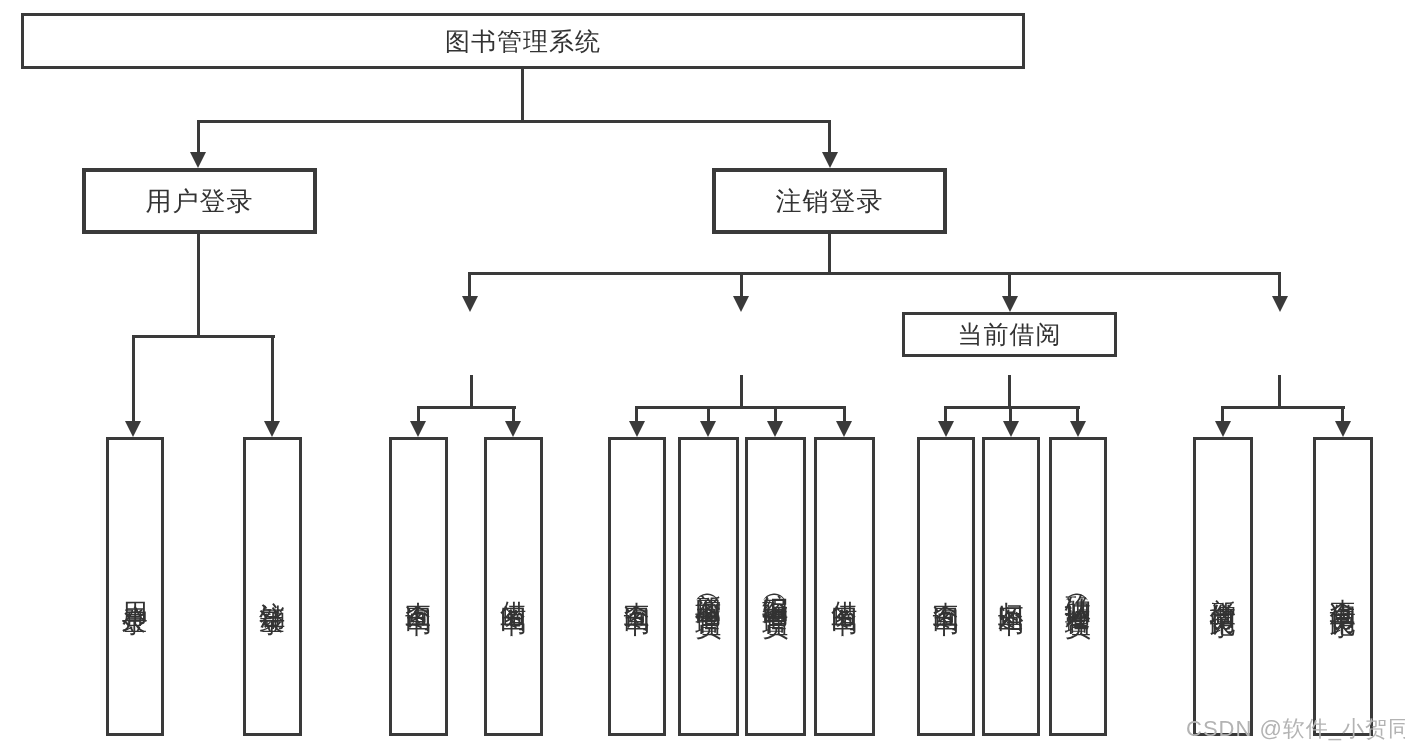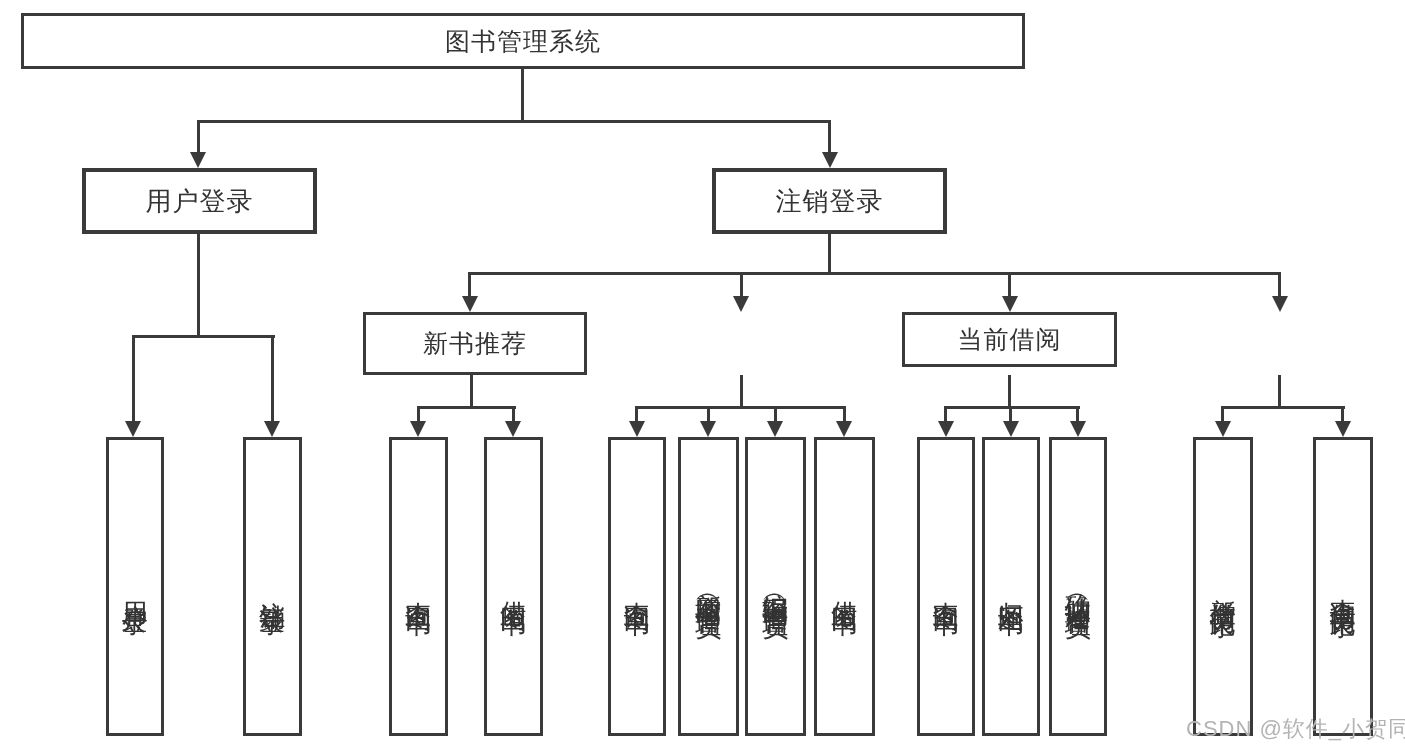--- a/index.html
+++ b/index.html
@@ -56,24 +56,21 @@
   <div class="hline" style="left:469px;top:272px;width:812px;height:3px"></div>
   <div class="vline" style="left:468px;top:272px;width:3px;height:28px"></div>
   <div class="arrow" style="left:462px;top:296px"></div>
   <div class="vline" style="left:740px;top:272px;width:3px;height:28px"></div>
   <div class="arrow" style="left:733px;top:296px"></div>
   <div class="vline" style="left:1008px;top:272px;width:3px;height:28px"></div>
   <div class="arrow" style="left:1002px;top:296px"></div>
   <div class="vline" style="left:1278px;top:272px;width:3px;height:28px"></div>
   <div class="arrow" style="left:1272px;top:296px"></div>
 
-  <div class="node h" style="left:363px;top:312px;width:224px;height:63px">
-    <span>新书推荐</span>
-  </div>
-  <div class="node h" style="left:902px;top:312px;width:215px;height:55px">
+  <div class="node h" style="left:902px;top:312px;width:215px;height:45px">
     <span>当前借阅</span>
   </div>
 
   <div class="vline" style="left:470px;top:375px;width:3px;height:31px"></div>
   <div class="hline" style="left:417px;top:406px;width:99px;height:3px"></div>
   <div class="vline" style="left:417px;top:406px;width:3px;height:17px"></div>
   <div class="arrow" style="left:410px;top:421px"></div>
   <div class="vline" style="left:512px;top:406px;width:3px;height:17px"></div>
   <div class="arrow" style="left:505px;top:421px"></div>
 

